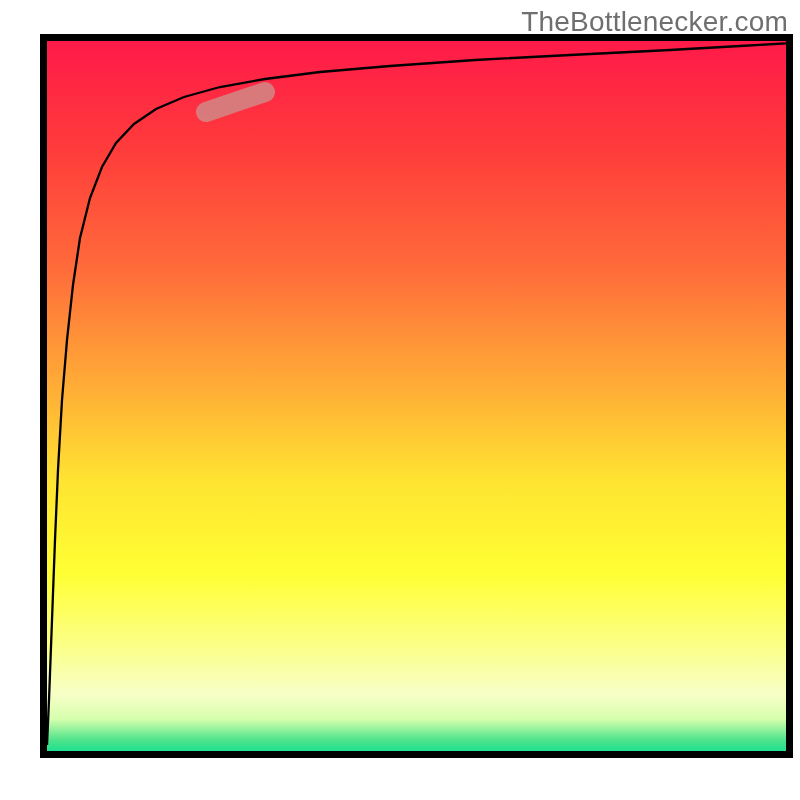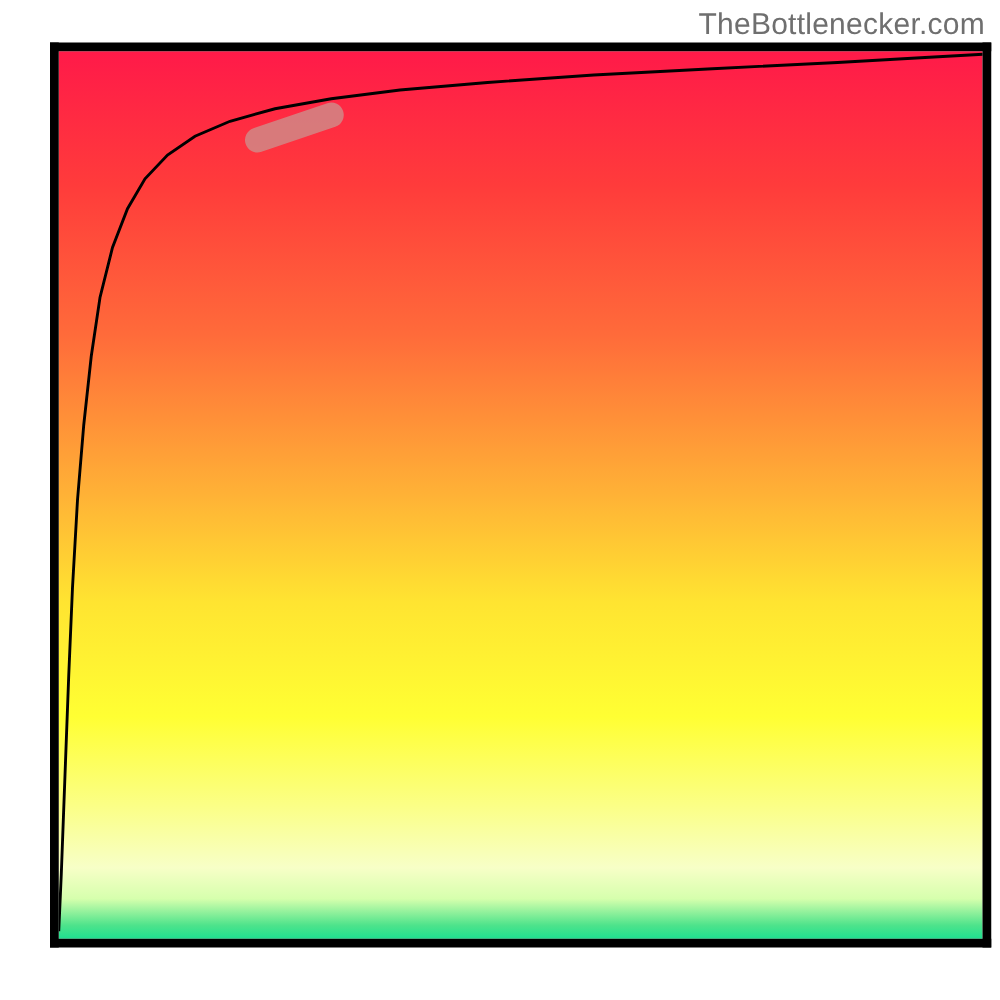--- a/index.html
+++ b/index.html
@@ -13,21 +13,21 @@
   }
   .stage {
     position: relative;
     width: 800px;
     height: 800px;
   }
   .attribution {
     position: absolute;
     top: 6px;
     right: 12px;
-    font-size: 24px;
+    font-size: 28px;
     font-weight: 500;
     color: #6f6f6f;
     letter-spacing: 0.2px;
     user-select: none;
   }
 </style>
 </head>
 <body>
 
 <div class="stage">

